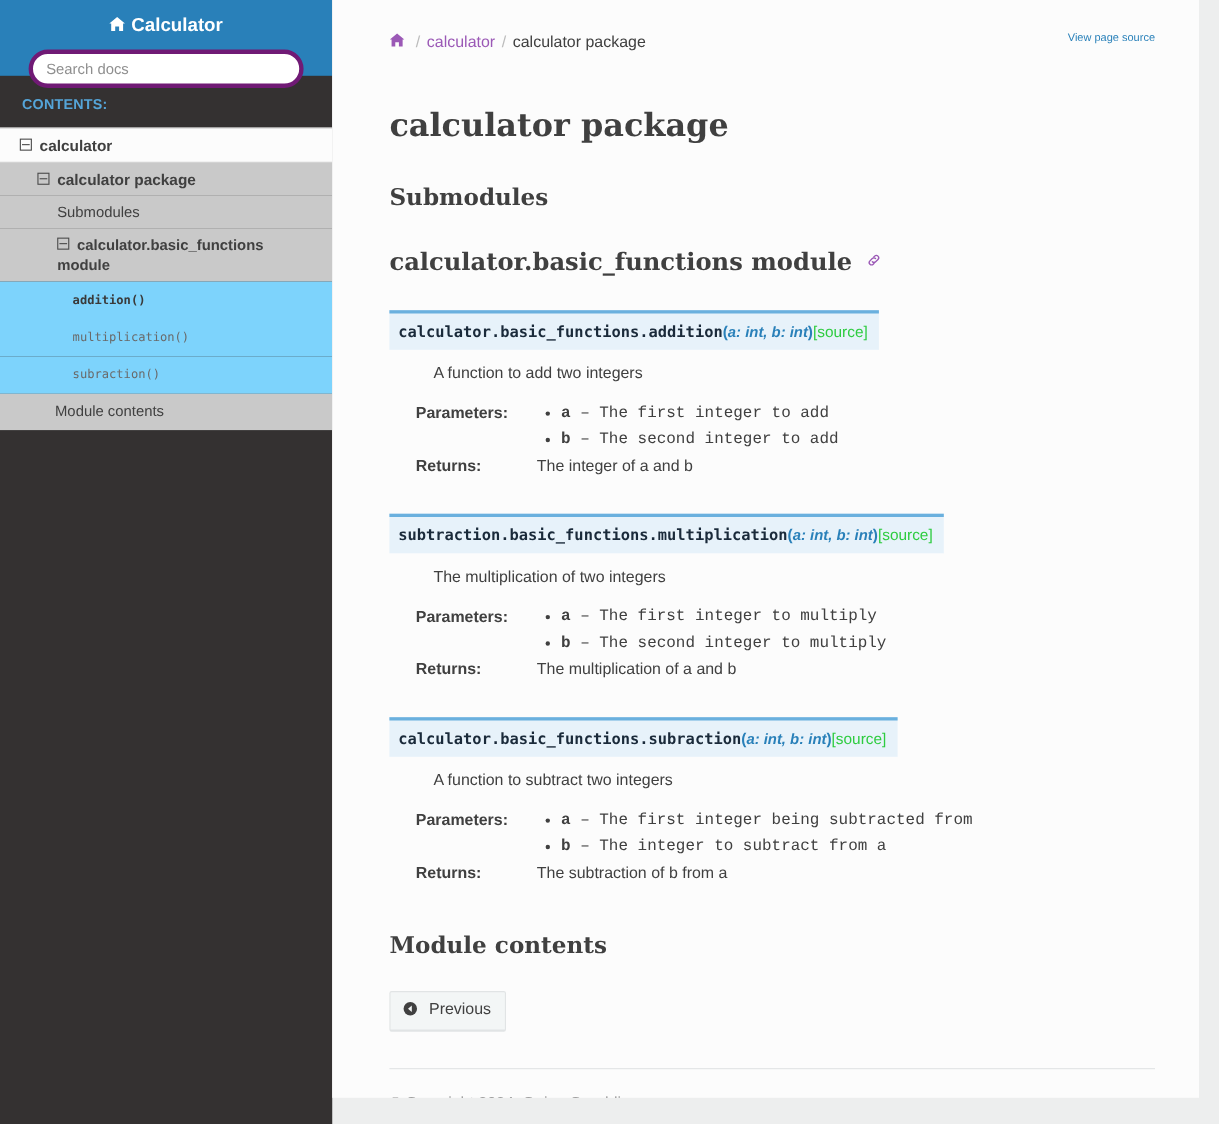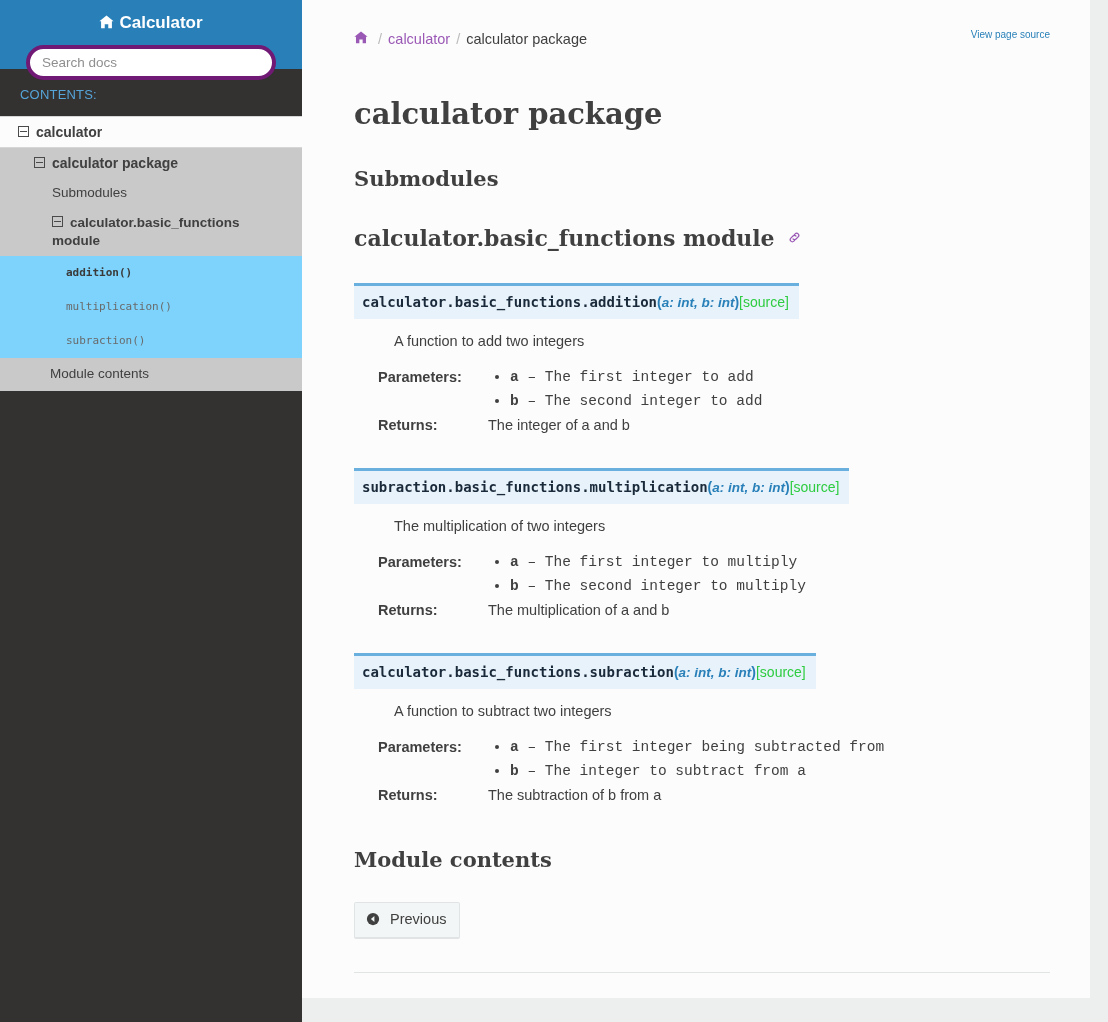--- a/index.html
+++ b/index.html
@@ -58,21 +58,21 @@
     color: #404040;
     font-family: "Liberation Sans", sans-serif;
     outline: none;
     background: #ffffff;
   }
   .search-input::placeholder { color: #8f8f8f; }
 
   .contents-caption {
     color: #55a5d9;
     font-size: 13px;
-    font-weight: normal;
+    font-weight: bold;
     letter-spacing: 0.2px;
     padding: 18px 20px 14px 20px;
     background: #343131;
     text-transform: none;
   }
 
   .nav-tree { list-style: none; margin: 0; padding: 0; }
   .nav-tree ul { list-style: none; margin: 0; padding: 0; }
 
   .nav-l1 > .nav-link {
@@ -410,21 +410,21 @@
               </ul>
             </div>
             <div class="field-name">Returns:</div>
             <div class="field-body">The integer of a and b</div>
           </div>
         </div>
       </div>
 
       <div class="func">
         <div class="sig">
-          <span class="sig-name">subraction.basic_functions.multiplication</span><span class="sig-punct">(</span><span class="sig-params">a: int, b: int</span><span class="sig-punct">)</span><a class="sig-source" href="#">[source]</a>
+          <span class="sig-name">subtraction.basic_functions.multiplication</span><span class="sig-punct">(</span><span class="sig-params">a: int, b: int</span><span class="sig-punct">)</span><a class="sig-source" href="#">[source]</a>
         </div>
         <div class="func-body">
           <p class="func-desc">The multiplication of two integers</p>
           <div class="field-list">
             <div class="field-name">Parameters:</div>
             <div class="field-body">
               <ul>
                 <li>
                   <span class="param-name">a</span>
                   <span>–</span>

